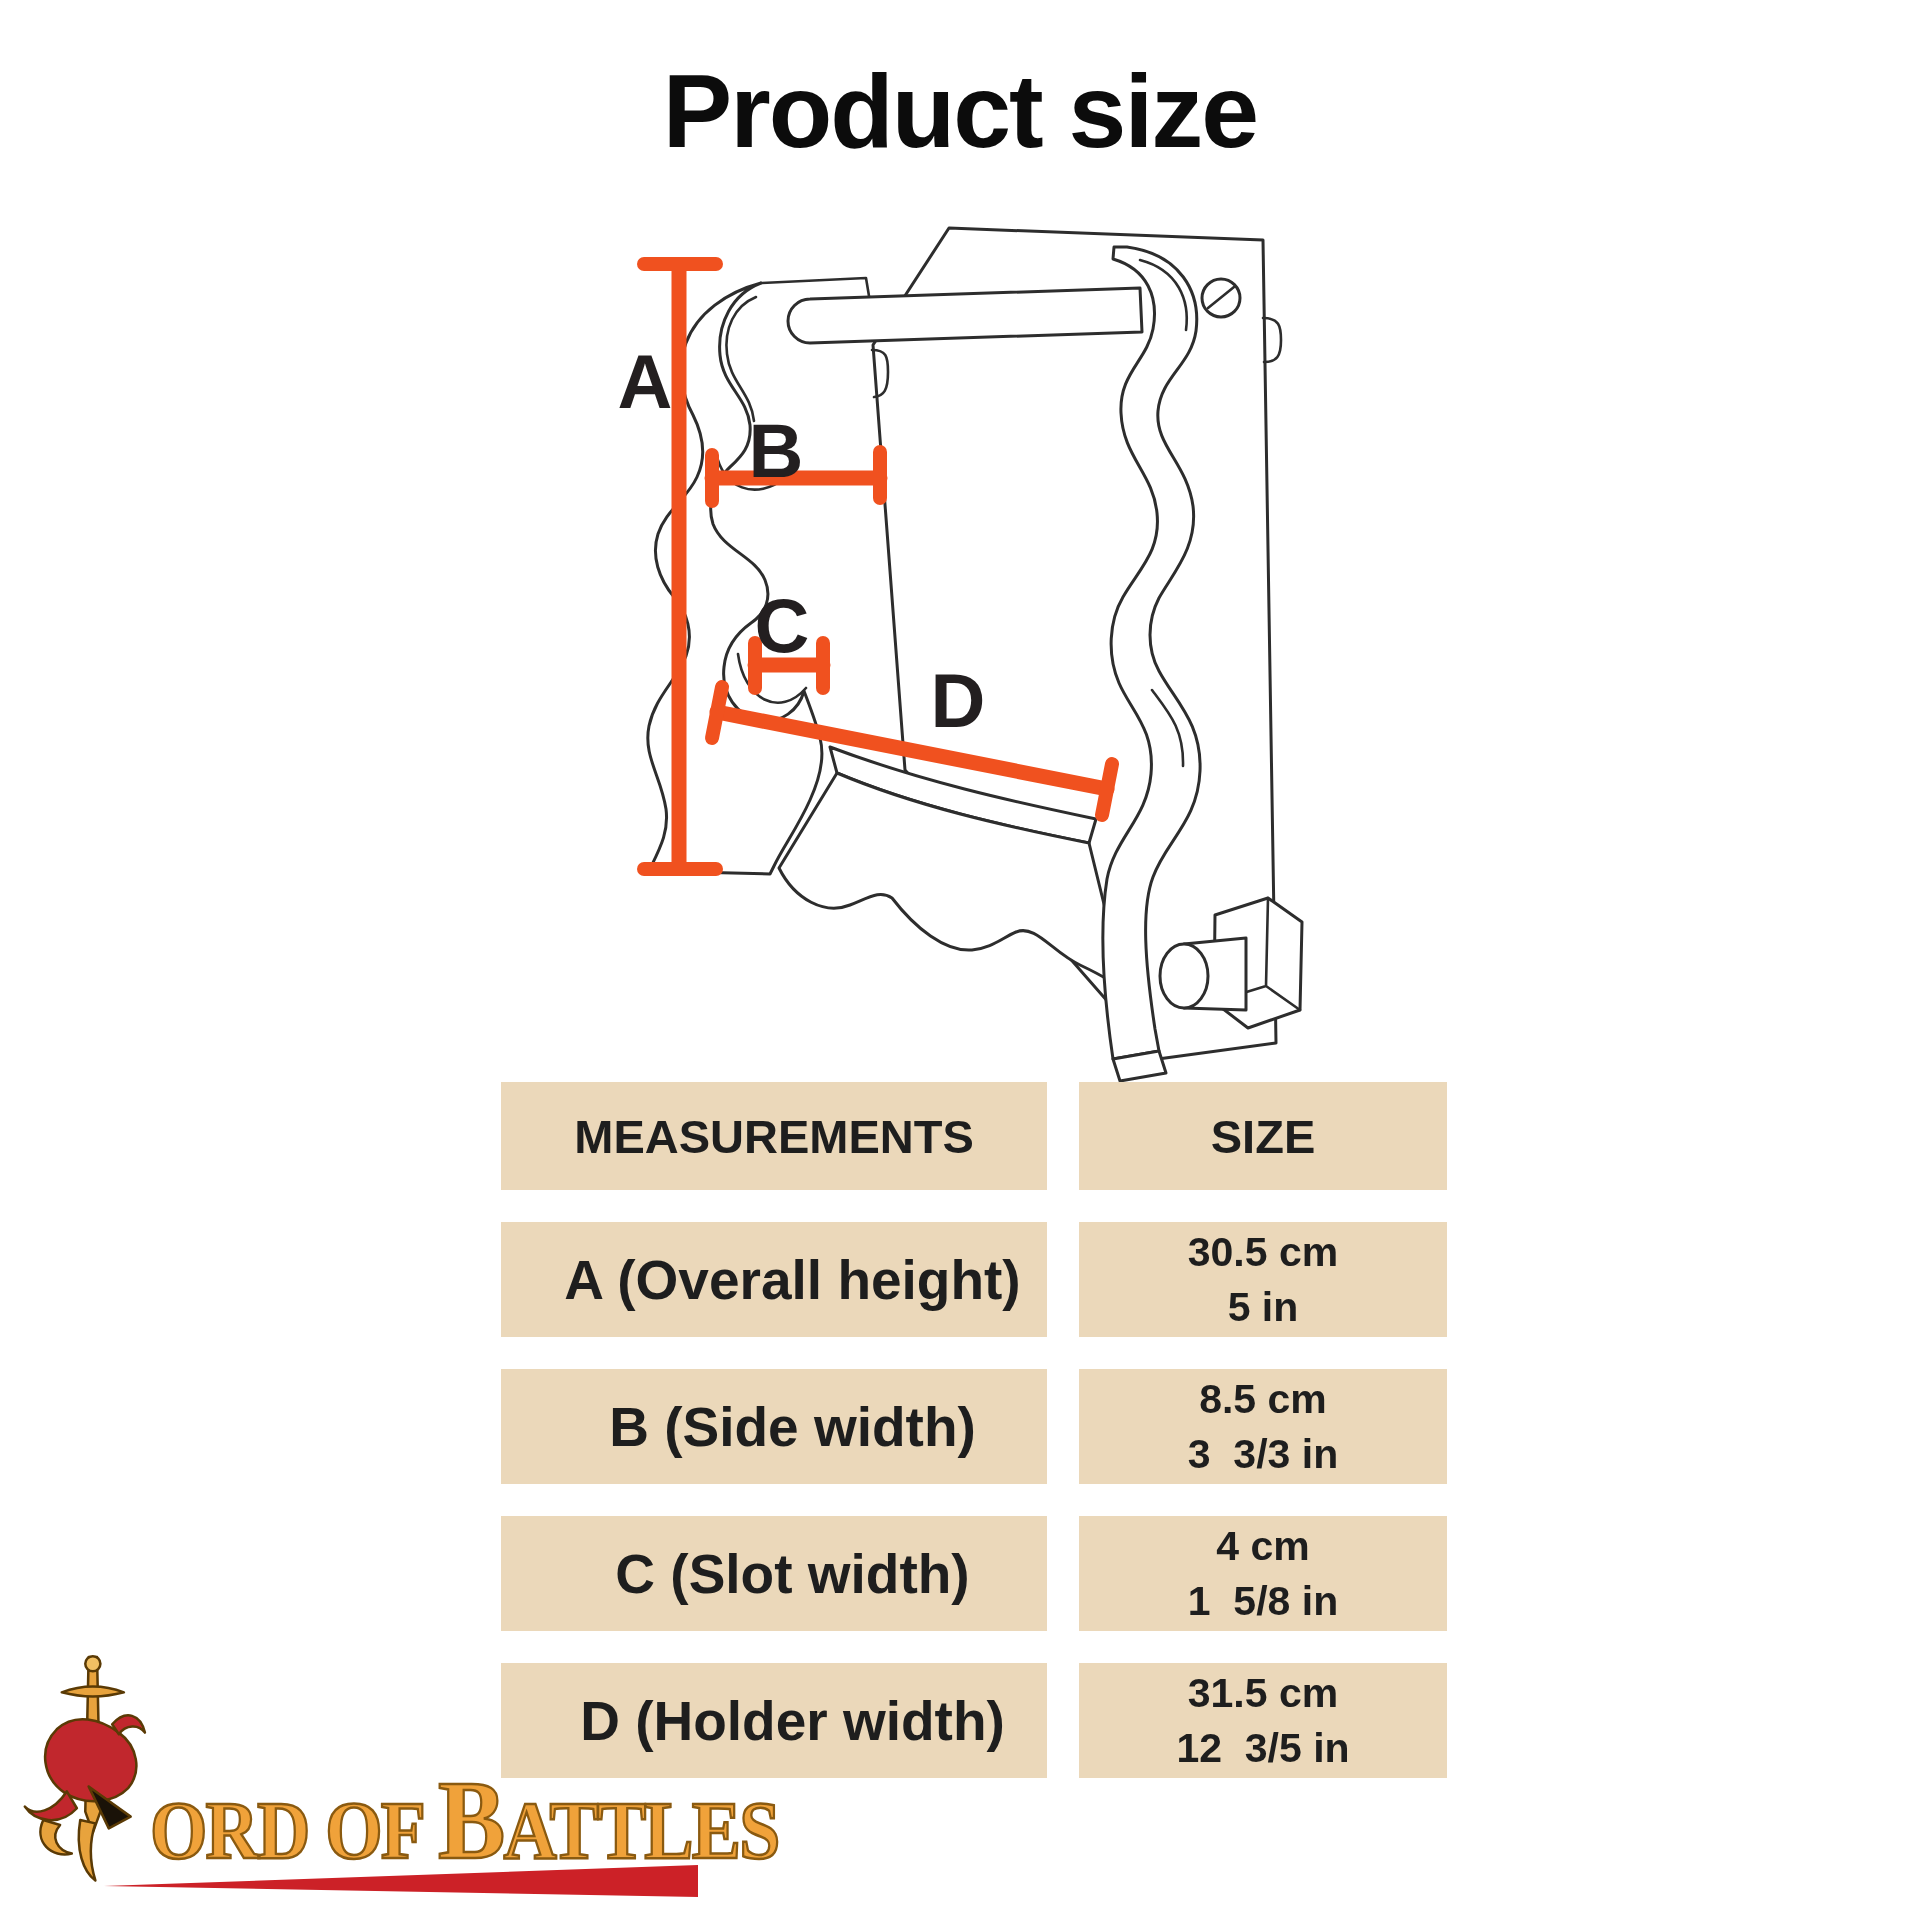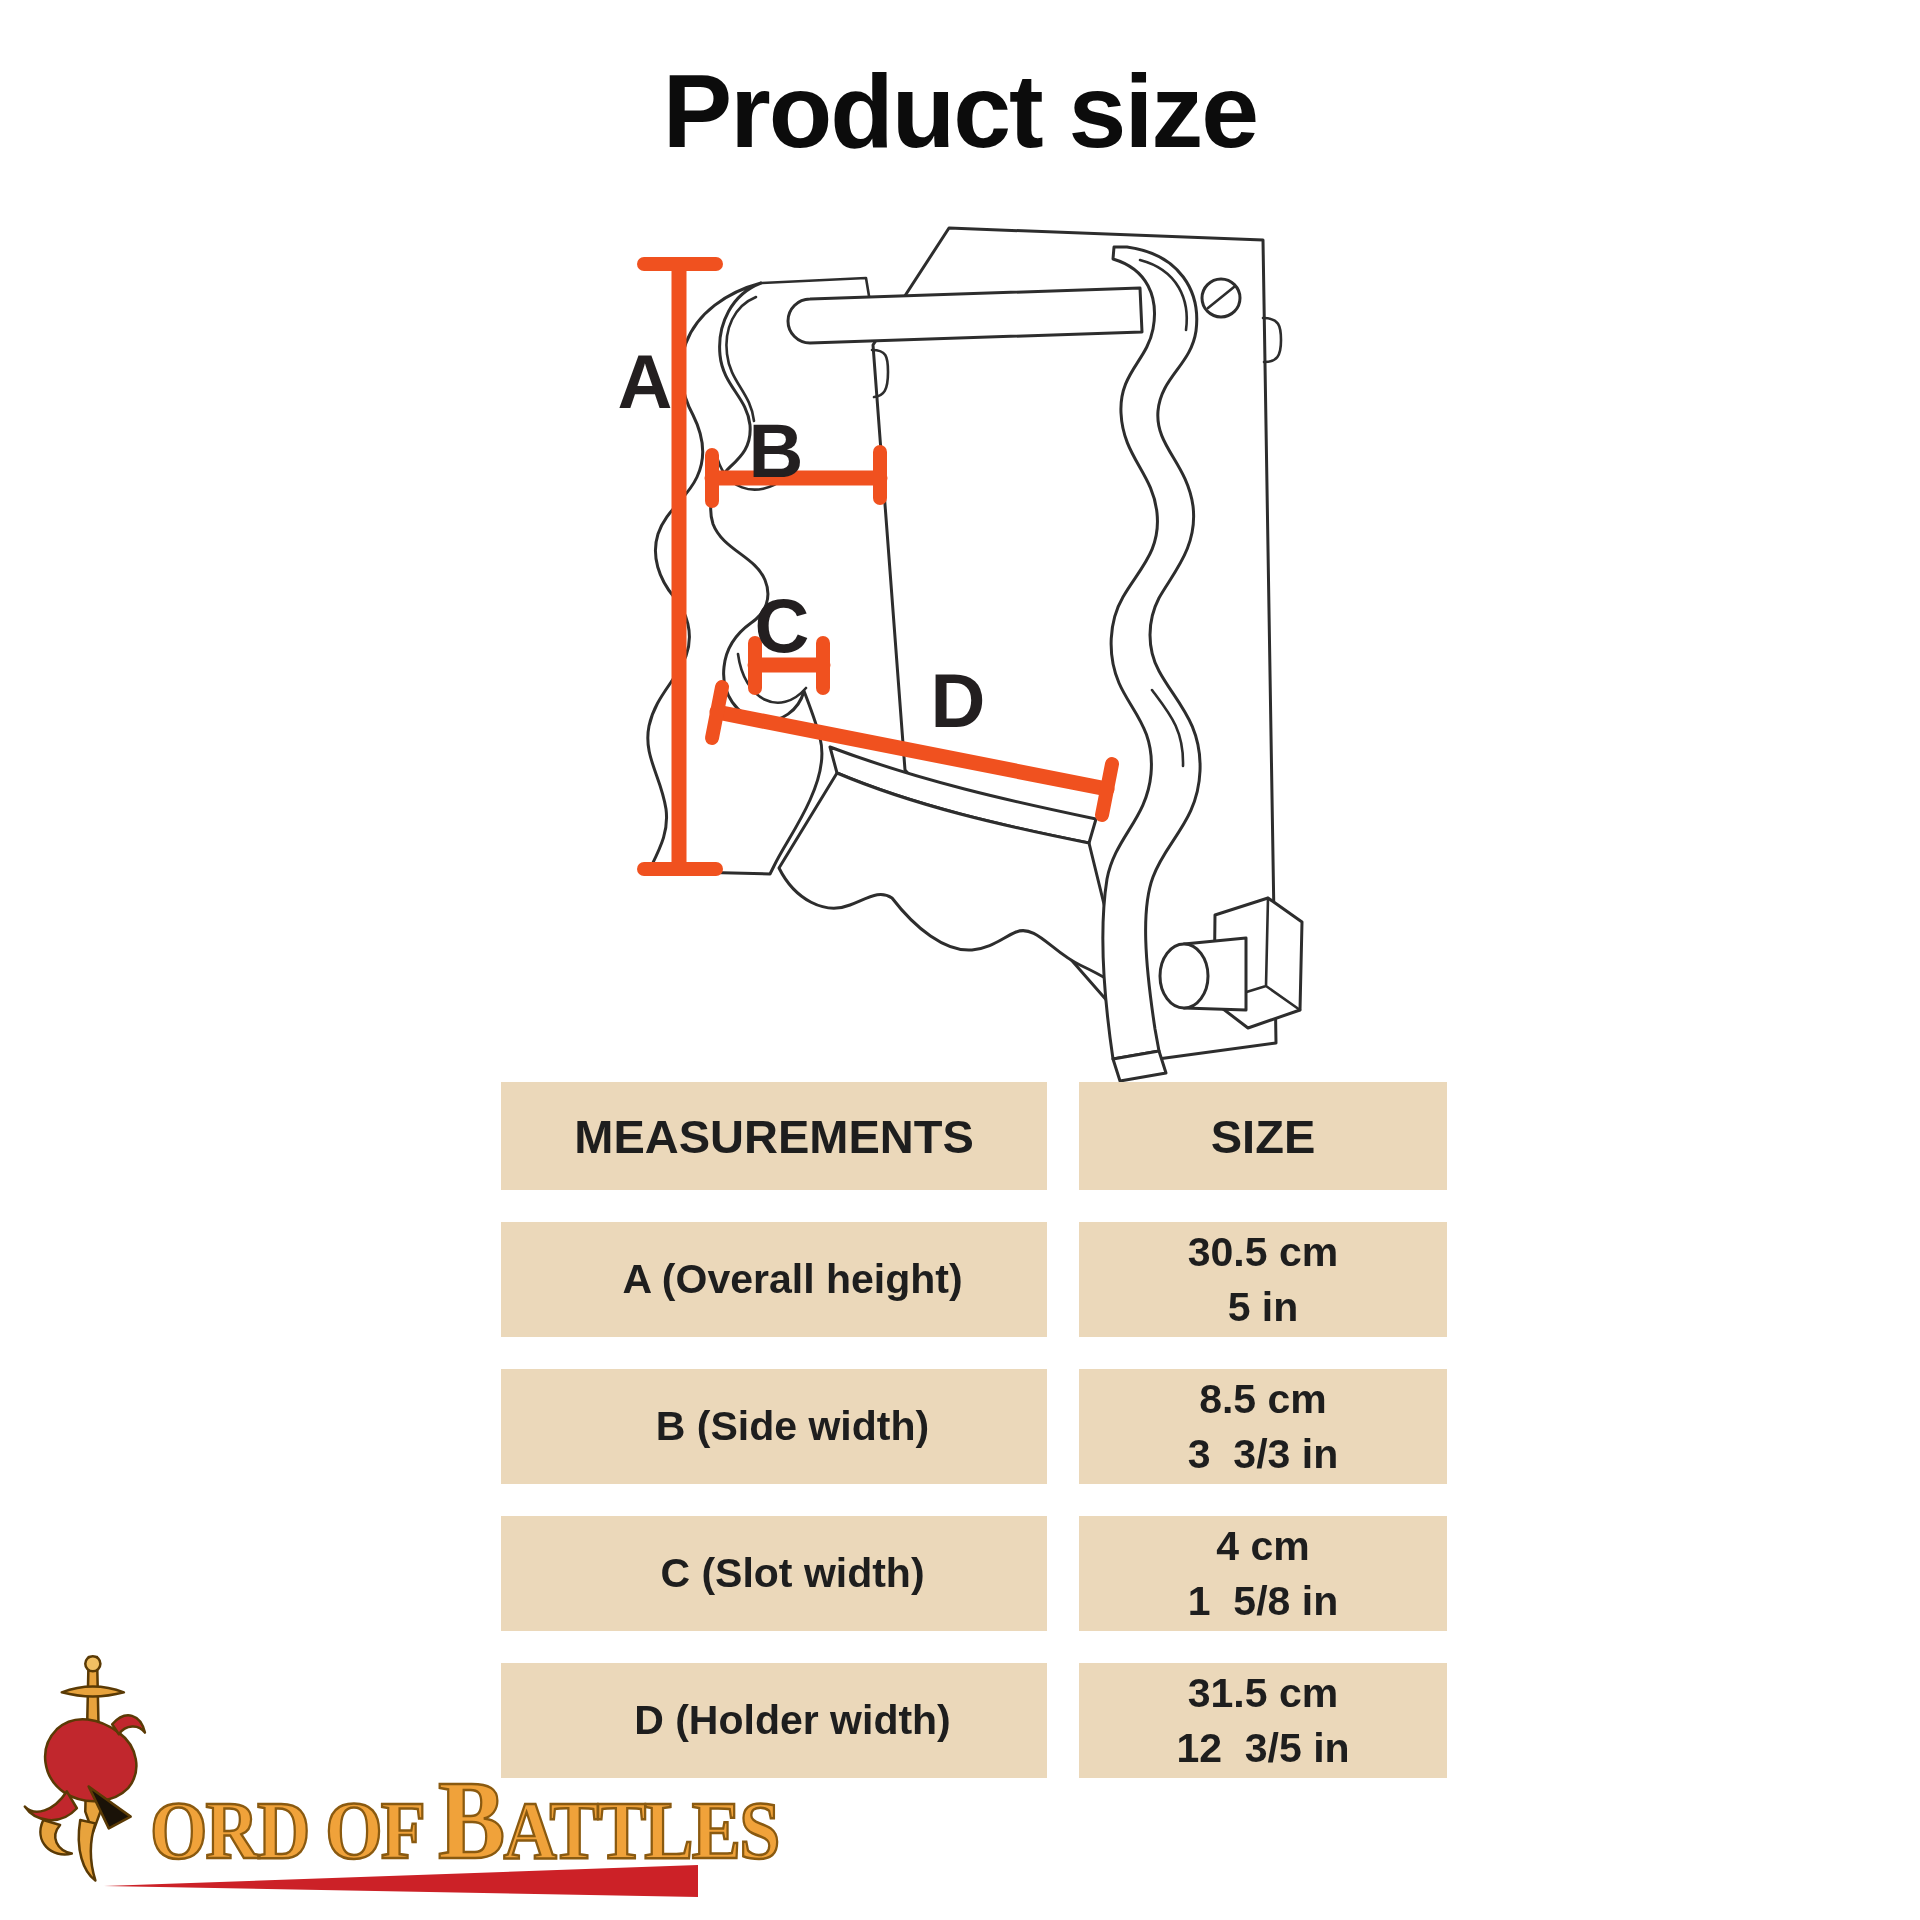--- a/index.html
+++ b/index.html
@@ -19,21 +19,21 @@
   .dimlabel{font-family:"Liberation Sans",sans-serif;font-size:76px;font-weight:700;
             fill:#231f20;text-anchor:middle;}
 
   
   .size-table{position:absolute;left:501px;top:1082px;display:grid;
               grid-template-columns:546px 368px;grid-template-rows:108px 115px 115px 115px 115px;
               column-gap:10px;row-gap:14px;gap:32px;}
   .cell{background:var(--table-bg,#EBD8BA);display:flex;flex-direction:column;
         align-items:center;justify-content:center;text-align:center;color:#1e1e1e;}
   .cell.hdr{font-size:47px;font-weight:700;letter-spacing:0px;}
-  .cell .rowlabel{font-size:41px;font-weight:700;margin-left:37px;}
+  .cell .rowlabel{font-size:55px;font-weight:700;margin-left:37px;}
   .size-line{font-size:41px;font-weight:700;line-height:1.32;white-space:pre;}
 
   
   .red-line-svg{position:absolute;left:98px;top:1862px;width:604px;height:38px;}
   .emblem-svg{position:absolute;left:8px;top:1652px;width:168px;height:252px;}
   .logo-text{position:absolute;left:150px;top:1756px;display:flex;align-items:baseline;
              transform:scaleX(.9);transform-origin:left bottom;
              font-family:"Liberation Serif",serif;font-weight:700;
              color:var(--logo-gold,#F0A23A);-webkit-text-stroke:2.5px #8a5a10;
              letter-spacing:-2px;white-space:pre;}

